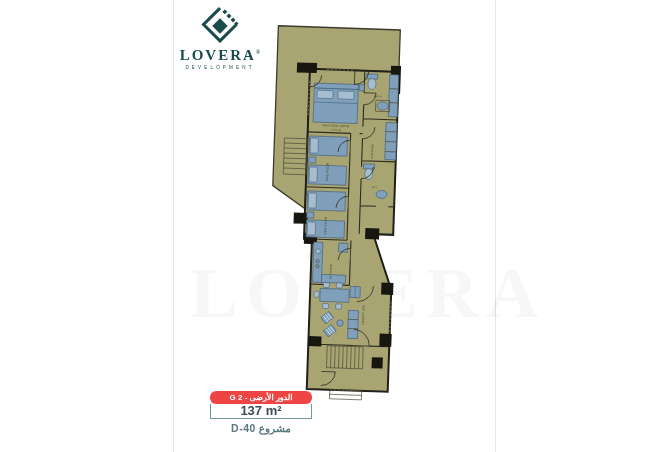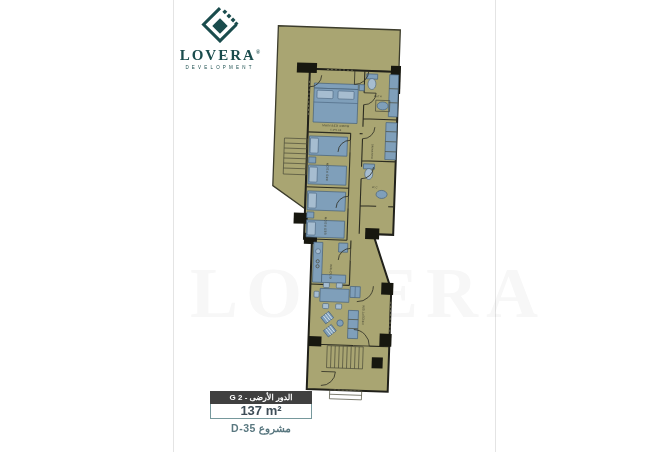--- a/index.html
+++ b/index.html
@@ -26,22 +26,22 @@
   .dash{fill:none;stroke:#63634c;stroke-width:1;stroke-dasharray:2.2,1.8;}
   .col{fill:#17170f;}
   .furn{fill:#7f9fba;stroke:#46617b;stroke-width:0.7;}
   .furnlight{fill:#a6bdd0;stroke:#46617b;stroke-width:0.6;}
   .arc{fill:none;stroke:#2e2e24;stroke-width:0.8;}
   .lbl{fill:#3f3f2f;font-family:"Liberation Sans",sans-serif;font-size:3px;
        text-anchor:middle;letter-spacing:0.2px;}
   .lbl-sm{font-size:2.6px;}
   
   .floor-box{position:absolute;left:210px;top:391px;width:102px;}
-  .floor-box-header{height:13px;line-height:13px;background:#404040;color:#ffffff;
-                    font-size:8px;font-weight:bold;text-align:center;}
+  .floor-box-header{height:13px;line-height:13px;background:#ef4444;color:#ffffff;
+                    font-size:8px;font-weight:bold;text-align:center;border-radius:6px;}
   .floor-box-area{height:14px;line-height:14px;background:#ffffff;border:1px solid #76989c;
                   border-top:none;color:#3e4d57;font-size:13px;font-weight:bold;text-align:center;}
   .project-line{position:absolute;left:200px;top:422px;width:122px;text-align:center;
                 color:#5a7880;font-size:10.5px;font-weight:bold;letter-spacing:0.5px;}
 </style>
 </head>
 <body>
 
 <div class="canvas">
 
@@ -208,15 +208,15 @@
       <text class="lbl lbl-sm" transform="translate(371,150) rotate(-90)">DRESSING</text>
       <text class="lbl lbl-sm" x="374" y="96">BATH</text>
       <text class="lbl lbl-sm" x="374" y="187">W.C</text>
     </g>
   </svg>
 
   <div class="floor-box">
     <div class="floor-box-header" dir="rtl">الدور الأرضى - G 2</div>
     <div class="floor-box-area">137 m²</div>
   </div>
-  <div class="project-line" dir="rtl">مشروع D-35</div>
+  <div class="project-line" dir="rtl">مشروع D-40</div>
 
 </div>
 
 </body></html>

